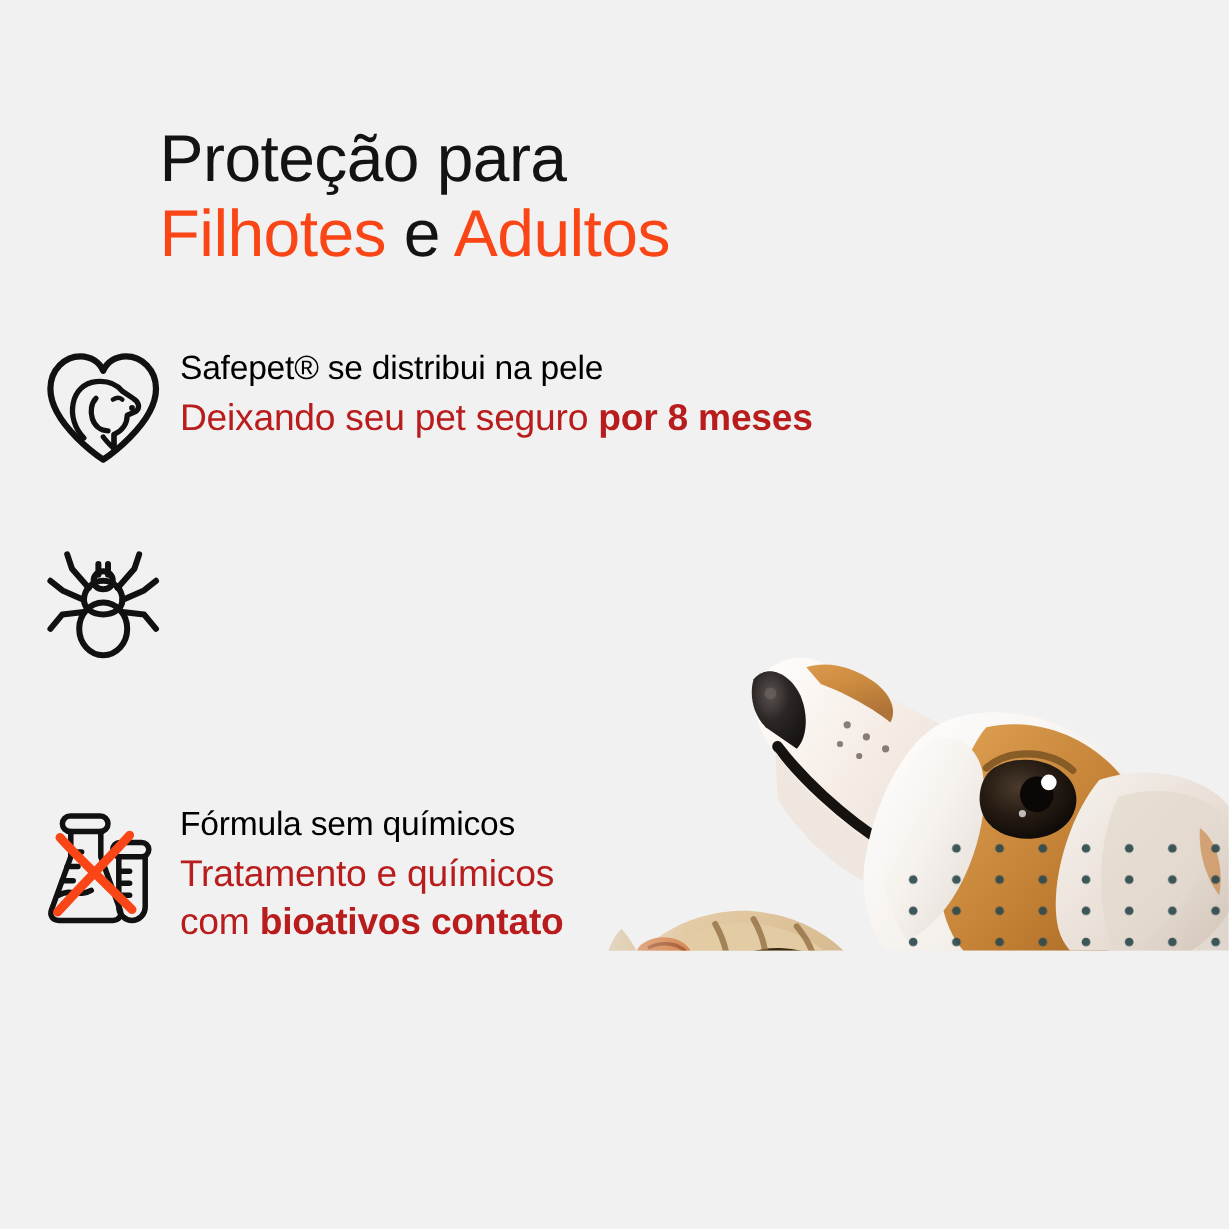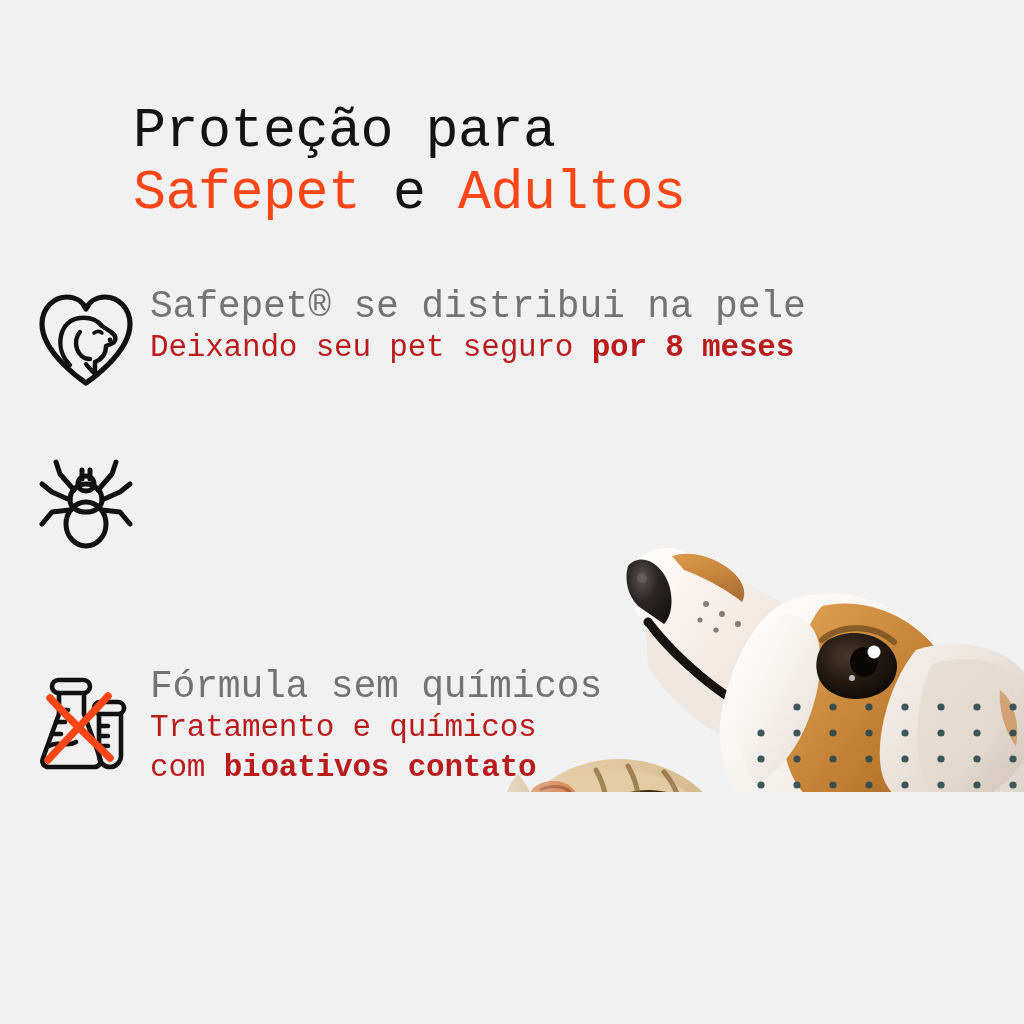--- a/index.html
+++ b/index.html
@@ -15,21 +15,20 @@
     position: relative;
     -webkit-font-smoothing: antialiased;
   }
 
   #stage {
     position: relative;
     width: 1024px;
     height: 792px;
     background: #f1f1f1;
     overflow: hidden;
-    font-family: Liberation Mono, monospace;
   }
 
   
   #photo-layer {
     position: absolute;
     left: 0; top: 0;
     width: 1024px;
     height: 1024px;
     pointer-events: none;
   }
@@ -73,23 +72,23 @@
     box-sizing: border-box;
   }
   #feature-1 .feature-icon { align-items: center; padding-top: 0; }
   #feature-2 .feature-icon { align-items: center; padding-top: 0; }
 
   .feature-text {
     padding-left: 8px;
     padding-top: 0px;
   }
   .feature-title {
-    font-size: 38px;
+    font-size: 28px;
     line-height: 42px;
-    color: #737373;
+    color: #000000;
     font-weight: 400;
     letter-spacing: -0.2px;
     white-space: nowrap;
   }
   .feature-sub {
     font-size: 31px;
     line-height: 40px;
     color: #b91c1c;
     font-weight: 400;
     letter-spacing: -0.2px;
@@ -434,21 +433,21 @@
         </g>
         <path d="M490 980 a8 8 0 1 0 0.1 0" fill="none" stroke="#9aa1a5" stroke-width="5"></path>
       </g>
 
       <rect x="452" y="520" width="120" height="504" fill="url(#fadeEdge)" opacity="0.85"></rect>
     </svg>
   </div>
 
   <div id="headline">
     <div class="headline-line hl-dark">Proteção para</div>
-    <div class="headline-line"><span class="hl-accent sr-inline">Safepet</span><span class="hl-dark sr-inline"> e </span><span class="hl-accent sr-inline">Adultos</span></div>
+    <div class="headline-line"><span class="hl-accent sr-inline">Filhotes</span><span class="hl-dark sr-inline"> e </span><span class="hl-accent sr-inline">Adultos</span></div>
   </div>
 
   <div class="feature" id="feature-0">
     <div class="feature-icon">
       <svg width="104" height="104" viewBox="0 0 104 104" xmlns="http://www.w3.org/2000/svg">
         <path d="M52 95 C52 95 8 66 8 36 C8 20 20 9 33 9 C42 9 49 14 52 21 C55 14 62 9 71 9 C84 9 96 20 96 36 C96 66 52 95 52 95 Z" fill="none" stroke="#111111" stroke-width="5.2" stroke-linejoin="round"></path>
 
         <path d="M36 77 C28 69 25 58 27 48 C29 38 36 31 46 30 C55 29 63 32 68 38
                  L77 44 C82 47 83 52 79 55 L72 58
                  C72 65 68 71 61 74 L61 86" fill="none" stroke="#111111" stroke-width="4.4" stroke-linecap="round" stroke-linejoin="round"></path>

